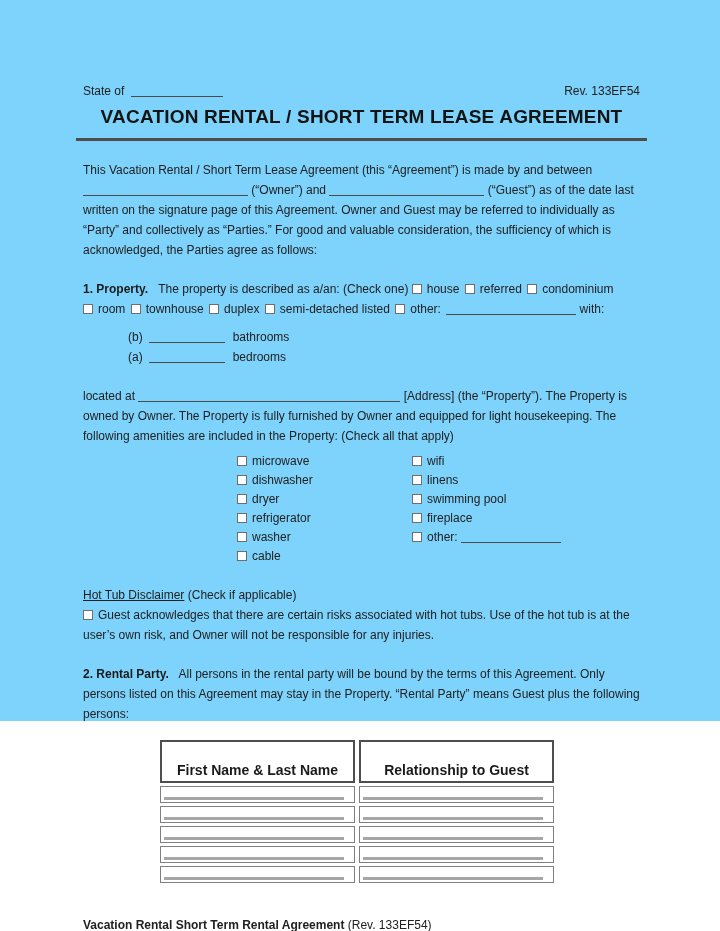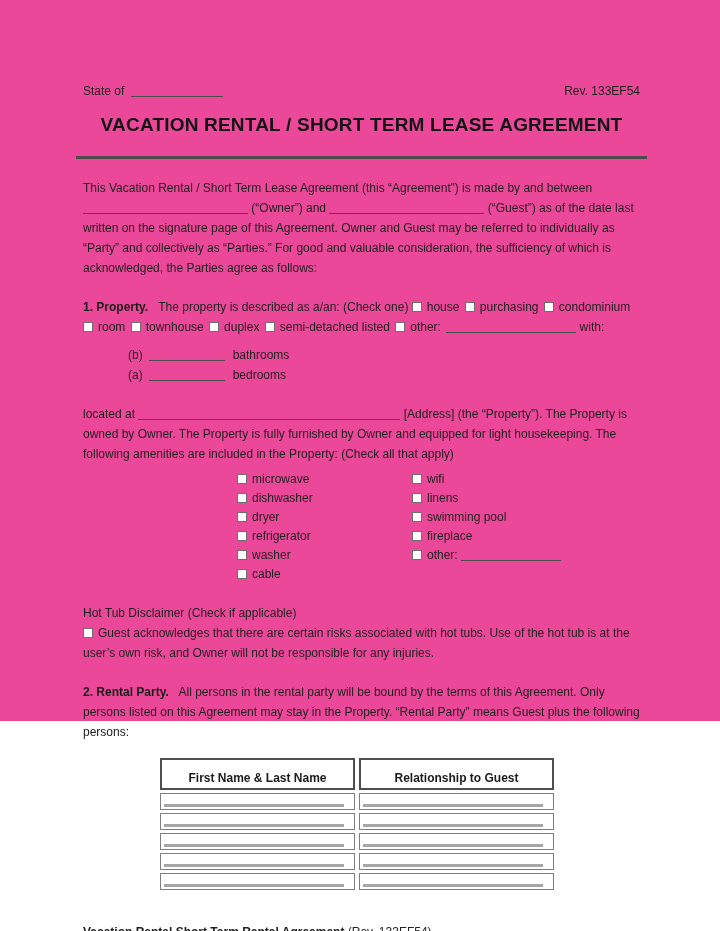--- a/index.html
+++ b/index.html
@@ -5,30 +5,30 @@
   * { margin: 0; padding: 0; box-sizing: border-box; }
   html, body { background: #ffffff; }
   body {
     width: 720px; height: 931px;
     font-family: "Liberation Sans", "DejaVu Sans", sans-serif;
     font-size: 12px; color: #212121;
     overflow: hidden;
   }
   .page {
     width: 720px; height: 721px;
-    background: #ec4899;
+    background: #7dd3fc;
     padding: 84px 80px 0 83px;
   }
   
   .doc-meta { display: flex; justify-content: space-between; align-items: flex-end; }
   .state-line { white-space: nowrap; }
   
   h1.doc-title {
-    margin: 16px -7px 15px -7px;
-    padding-bottom: 20px;
+    margin: 8px -7px 15px -7px;
+    padding-bottom: 10px;
     border-bottom: 3px solid #4d4d4d;
     text-align: center;
     font-size: 19px; font-weight: bold; color: #141414;
     letter-spacing: 0.2px;
     font-family: "Liberation Sans", sans-serif;
   }
   p, .para { line-height: 20px; margin-top: 19px; }
   .mb9  { margin-bottom: 9px; }
   .mb8  { margin-bottom: 8px; }
   .mb6  { margin-bottom: 6px; }
@@ -52,32 +52,32 @@
   .opt { white-space: nowrap; margin-right: 2px; }
   
   .bedbath { margin: 0 0 6px 45px; line-height: 20px; }
   .bedbath .marker { margin-right: 6px; }
   .bedbath .blank { margin-right: 8px; }
   
   .amenities { display: flex; margin: 0 0 6px 122px; }
   .amenities .col-left { width: 175px; }
   .am-row { line-height: 19px; white-space: nowrap; padding-left: 32px; }
   
-  .u { }
+  .u { text-decoration: underline; }
   
   table.rp-table {
     border-collapse: separate;
     border-spacing: 4px 3px;
     margin: 13px 0 0 73px;
   }
   table.rp-table th {
     width: 195px;
     border: 2px solid #4e4e4e;
-    font-size: 12px; font-weight: bold; color: #1a1a1a;
-    padding: 11px 4px 3px 4px;
+    font-size: 14px; font-weight: bold; color: #1a1a1a;
+    padding: 20px 4px 3px 4px;
     background: #fff;
   }
   table.rp-table td {
     border: 1px solid #7f7f7f;
     height: 17px;
     vertical-align: bottom;
     padding: 2px 3px;
     background: #fff;
   }
   .fill-line { display: block; height: 3px; width: 96%; background: #a6a6a6; }
@@ -104,21 +104,21 @@
     <span class="blank" style="width:165px;"></span>
     <span>(“Owner”) and</span>
     <span class="blank" style="width:155px;"></span>
     <span>(“Guest”) as of the date last written on the signature page of this Agreement. Owner and Guest may be referred to individually as “Party” and collectively as “Parties.” For good and valuable consideration, the sufficiency of which is acknowledged, the Parties agree as follows:</span>
   </p>
 
   <p class="mb8">
     <strong class="sec-head">1. Property.</strong>
     <span>The property is described as a/an: (Check one)</span>
     <span class="opt"><span class="cb"></span><span>house</span></span>
-    <span class="opt"><span class="cb"></span><span>purchasing</span></span>
+    <span class="opt"><span class="cb"></span><span>referred</span></span>
     <span class="opt"><span class="cb"></span><span>condominium</span></span>
     <span class="opt"><span class="cb"></span><span>room</span></span>
     <span class="opt"><span class="cb"></span><span>townhouse</span></span>
     <span class="opt"><span class="cb"></span><span>duplex</span></span>
     <span class="opt"><span class="cb"></span><span>semi-detached listed</span></span>
     <span class="opt"><span class="cb"></span><span>other:</span></span>
     <span class="blank" style="width:130px;"></span>
     <span>with:</span>
   </p>
 

